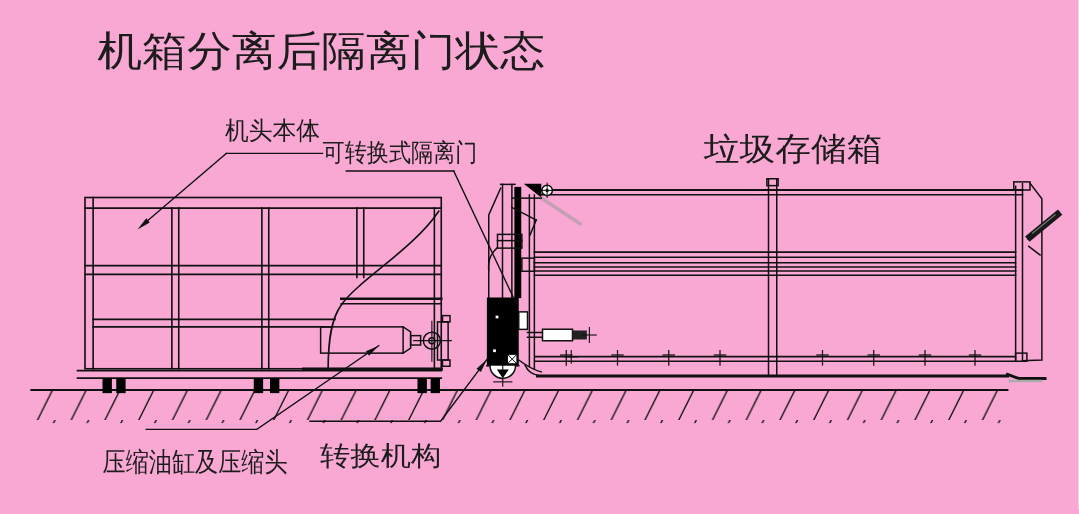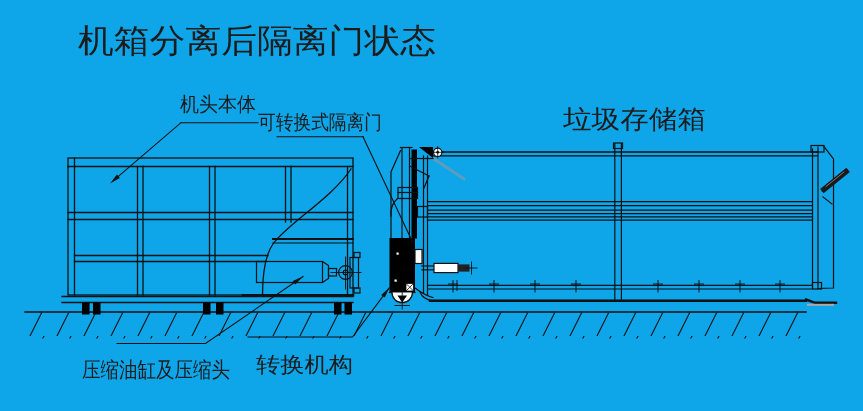--- a/index.html
+++ b/index.html
@@ -1,19 +1,19 @@
 <!DOCTYPE html>
 <html><head>
 <meta charset="utf-8">
 <style>
   html,body{margin:0;padding:0;background:#fff;}
   .canvas{
     position:relative;
     width:863px;height:411px;
-    background:#0ea5e9;
+    background:#f9a8d4;
     font-family:"Liberation Sans", sans-serif;
     overflow:hidden;
   }
   svg{display:block;}
   svg text{fill:#1c1c1c;}
   .t-title{font-size:33px;}
   .t-lab-s{font-size:20px;}
   .t-lab-m{font-size:21.5px;}
   .t-lab-l{font-size:26px;}
 </style>

